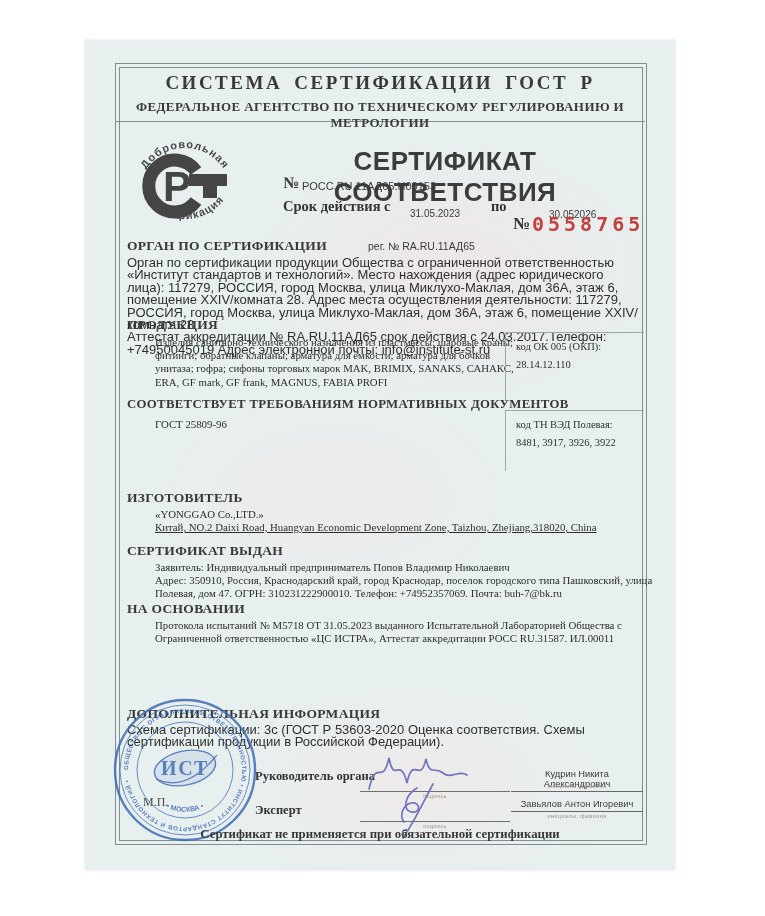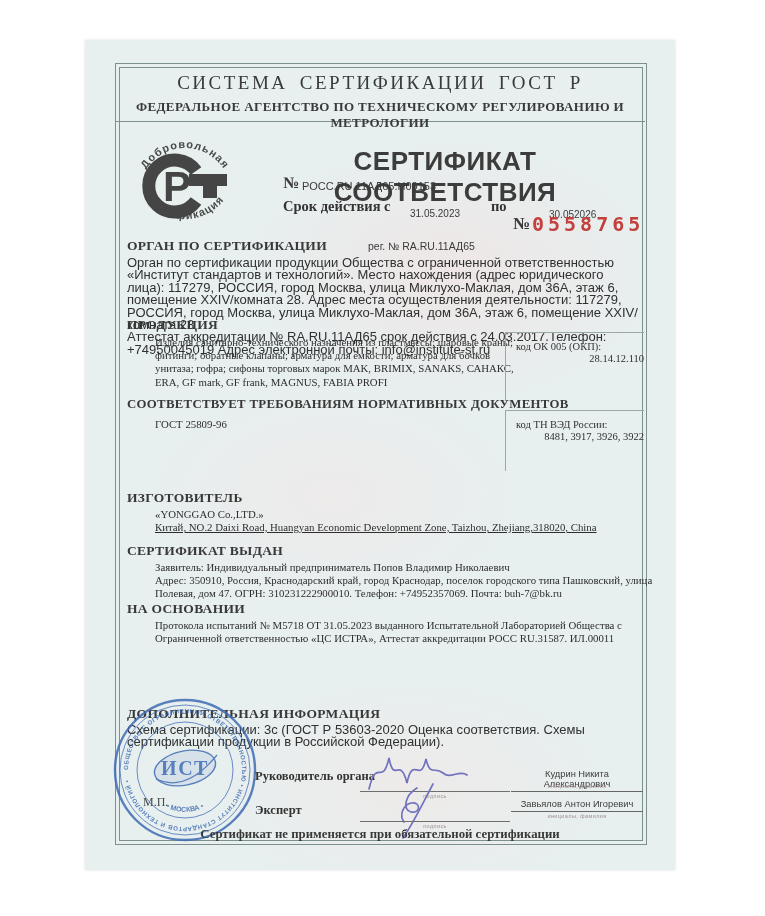--- a/index.html
+++ b/index.html
@@ -13,39 +13,39 @@
       radial-gradient(ellipse 300px 190px at 62% 28%, rgba(246,221,221,.50), rgba(246,221,221,0) 70%),
       radial-gradient(ellipse 280px 170px at 42% 55%, rgba(248,227,227,.38), rgba(248,227,227,0) 70%),
       radial-gradient(ellipse 300px 160px at 55% 90%, rgba(247,228,226,.42), rgba(247,228,226,0) 70%),
       #e7efef;
     box-shadow:0 0 3px rgba(0,0,0,.12);
   }
   .frame{position:absolute;left:30px;top:23px;width:530px;height:780px;border:1px solid #7d8f8f;}
   .frame-inner{position:absolute;left:3px;top:3px;right:3px;bottom:3px;border:1px solid #7d8f8f;}
   .hdr-divider{position:absolute;left:30px;top:81px;width:530px;border-top:1px solid #7d8f8f;}
   .abs{position:absolute;}
-  .sys-title{left:30px;top:32px;width:530px;text-align:center;font-weight:normal;font-size:19px;letter-spacing:2.5px;word-spacing:5px;color:#3a3a3a;}
+  .sys-title{left:30px;top:32px;width:530px;text-align:center;font-weight:bold;font-size:19px;letter-spacing:2.5px;word-spacing:5px;color:#3a3a3a;}
   .agency{left:30px;top:59px;width:530px;text-align:center;font-weight:bold;font-size:13px;letter-spacing:.4px;color:#3a3a3a;}
   .doc-title{left:168px;top:98px;width:384px;text-align:center;font-family:"Liberation Sans",sans-serif;font-weight:bold;font-size:26px;letter-spacing:.5px;color:#3c3c3c;margin-top:8px;}
   .cert-no{left:198px;top:134px;font-weight:bold;font-size:16px;}
   .cert-no .code{font-family:"Liberation Sans",sans-serif;font-weight:normal;font-size:11px;position:relative;top:2px;left:3px;color:#3a3a3a;}
   .validity{left:198px;top:158px;font-weight:bold;font-size:14.5px;color:#333;}
   .date-sub{font-family:"Liberation Sans",sans-serif;font-size:10px;font-weight:normal;color:#3a3a3a;}
   .d1{left:325px;top:168px;}
   .to-label{left:406px;top:158px;font-weight:bold;font-size:14.5px;color:#333;}
   .d2{left:426px;top:169px;margin-left:38px;}
   .blank-no{left:428px;top:174px;font-weight:bold;font-size:17px;color:#3a3a3a;}
   .blank-digits{left:447px;top:172px;font-family:"DejaVu Sans Mono",monospace;font-weight:bold;font-size:20px;letter-spacing:4px;color:#c4403c;}
   .sec-h{font-weight:bold;font-size:13.5px;letter-spacing:.3px;color:#383838;}
   .sec-h .reg{font-family:"Liberation Sans",sans-serif;font-weight:normal;font-size:10.5px;letter-spacing:0;margin-left:6px;color:#3a3a3a;padding-left:35px;}
   .sans-par{font-family:"Liberation Sans",sans-serif;font-size:13px;line-height:12.4px;color:#303030;}
   .serif-par{font-family:"Liberation Serif",serif;font-size:10.8px;line-height:13.2px;color:#2e2e2e;margin-left:28px;}
   .code-box{border-top:1px solid #9aa8a8;border-left:1px solid #9aa8a8;padding:8px 0 0 10px;}
   .code-box .lbl{font-size:10.5px;color:#333;}
-  .code-box .val{font-size:10.5px;color:#2e2e2e;margin-top:1px;text-align:right;}
+  .code-box .val{font-size:10.5px;color:#2e2e2e;margin-top:7px;}
   .sig-line{border-top:1px solid #6f6f6f;}
   .tiny-cap{font-family:"Liberation Sans",sans-serif;font-size:5.5px;color:#a09090;text-align:center;letter-spacing:.4px;}
   .name-box{width:132px;text-align:center;font-family:"Liberation Sans",sans-serif;font-size:9.3px;color:#3c3c3c;border-bottom:1px solid #666;padding-bottom:2px;}
   .role{font-weight:bold;font-size:12.5px;color:#333;}
   .footer-note{left:30px;top:787px;width:530px;text-align:center;font-weight:bold;font-size:12.8px;color:#383838;}
   .mp{font-weight:normal;font-size:12px;color:#4a4a4a;margin-top:13px;}
   svg{display:block;}
 </style>
 </head>
 <body>
@@ -104,21 +104,21 @@
   <div class="abs sec-h" style="left:42px;top:277px;">ПРОДУКЦИЯ</div>
   <div class="abs serif-par" style="left:42px;top:296px;width:372px;">Изделия санитарно-технического назначения из пластмассы: шаровые краны; фитинги; обратные клапаны; арматура для ёмкости; арматура для бочков унитаза; гофра; сифоны торговых марок MAK, BRIMIX, SANAKS, САНАКС, ERA, GF mark, GF frank, MAGNUS, FABIA PROFI</div>
   <div class="abs code-box" style="left:420px;top:292px;width:128px;height:60px;">
     <div class="lbl">код ОК 005 (ОКП):</div>
     <div class="val">28.14.12.110</div>
   </div>
 
   <div class="abs sec-h" style="left:42px;top:357px;font-size:12.8px;">СООТВЕТСТВУЕТ ТРЕБОВАНИЯМ НОРМАТИВНЫХ ДОКУМЕНТОВ</div>
   <div class="abs serif-par" style="left:42px;top:378px;">ГОСТ 25809-96</div>
   <div class="abs code-box" style="left:420px;top:370px;width:128px;height:52px;">
-    <div class="lbl">код ТН ВЭД России:</div>
+    <div class="lbl">код ТН ВЭД Полевая:</div>
     <div class="val">8481, 3917, 3926, 3922</div>
   </div>
 
   <div class="abs sec-h" style="left:42px;top:450px;">ИЗГОТОВИТЕЛЬ</div>
   <div class="abs serif-par" style="left:42px;top:468px;width:514px;">«YONGGAO Co.,LTD.»</div>
   <div class="abs serif-par" style="left:42px;top:481px;width:514px;text-decoration:underline;">Китай, NO.2 Daixi Road, Huangyan Economic Development Zone, Taizhou, Zhejiang,318020, China</div>
 
   <div class="abs sec-h" style="left:42px;top:503px;">СЕРТИФИКАТ ВЫДАН</div>
   <div class="abs serif-par" style="left:42px;top:521px;width:514px;">Заявитель: Индивидуальный предприниматель Попов Владимир Николаевич</div>
   <div class="abs serif-par" style="left:42px;top:534px;width:514px;">Адрес: 350910, Россия, Краснодарский край, город Краснодар, поселок городского типа Пашковский, улица Полевая, дом 47. ОГРН: 310231222900010. Телефон: +74952357069. Почта: buh-7@bk.ru</div>

